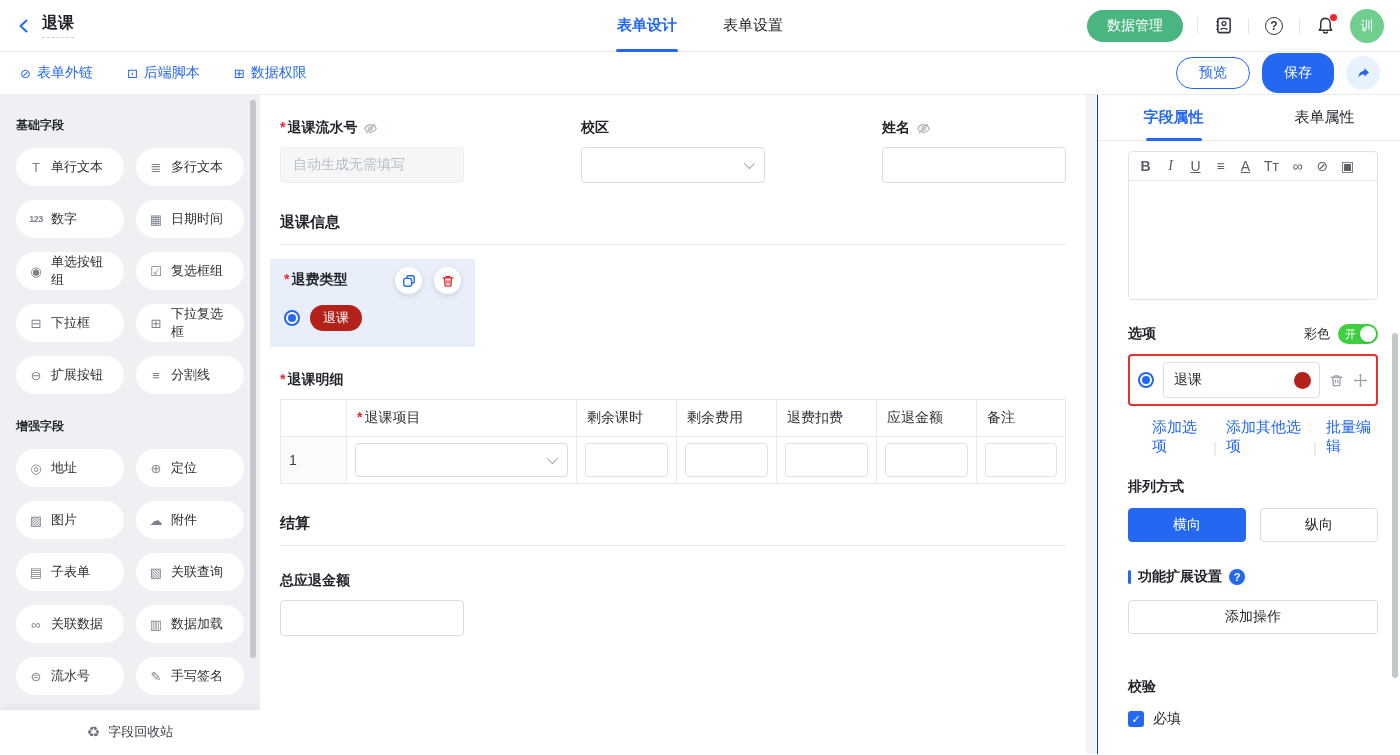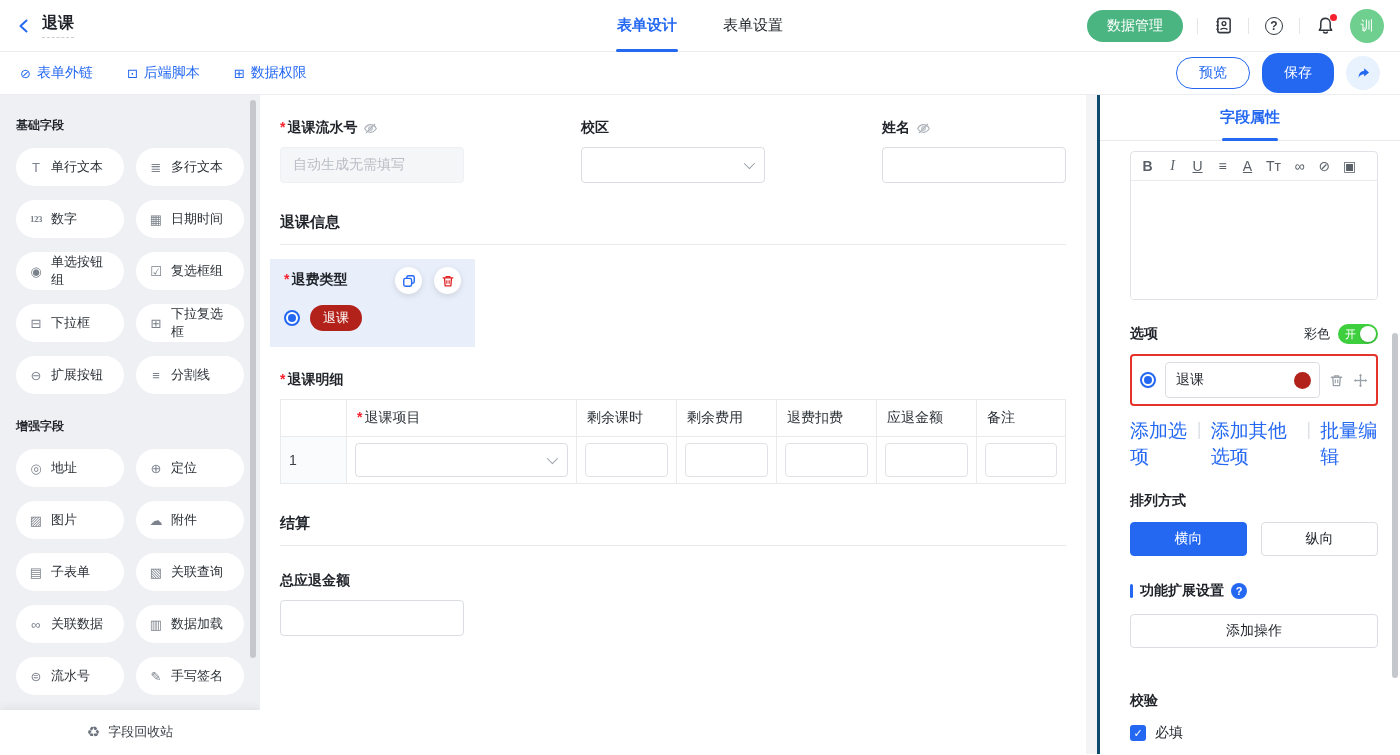--- a/index.html
+++ b/index.html
@@ -36,21 +36,21 @@
   
   .body { display:flex; height:659px; }
 
   
   .sidebar { width:260px; background:#eef0f4; position:relative; padding:16px 16px 0; flex:none; overflow:hidden; }
   .side-sec-title { font-size:12px; font-weight:700; margin:14px 0 14px; }
   .side-sec-title:first-child { margin-top:6px; }
   .pill-grid { display:grid; grid-template-columns:1fr 1fr; column-gap:12px; row-gap:14px; }
   .fpill { height:38px; background:#fff; border-radius:19px; display:flex; align-items:center; padding:0 12px; gap:7px; font-size:13px; color:#2b3036; cursor:grab; }
   .fpill .fico { color:#7b828c; font-size:13px; width:16px; text-align:center; flex:none; }
-  .fpill .fico.num { font-size:9px; font-weight:700; letter-spacing:-0.5px;font-family:Liberation Serif, serif; }
+  .fpill .fico.num { font-size:9px; font-weight:700; letter-spacing:-0.5px; }
   .recycle-bar { position:absolute; left:0; bottom:0; width:260px; height:44px; background:#fff; display:flex; align-items:center; justify-content:center; gap:8px; font-size:13px; color:#3a3f46; box-shadow:0 -3px 8px rgba(0,0,0,.06); cursor:pointer; }
   .recycle-bar .g { color:#6b727c; font-size:15px; }
   .side-scroll { position:absolute; right:4px; top:5px; width:6px; height:558px; background:#c4c7cc; border-radius:3px; }
 
   
   .canvas { flex:1; background:#fff; padding:16px 20px 0; overflow:hidden; }
   .gapbar { width:11px; background:#f3f4f6; flex:none; }
   .f-label { font-size:14px; font-weight:700; display:flex; align-items:center; gap:6px; margin-bottom:10px; }
   .req::before { content:"*"; color:#f5222d; margin-right:2px; font-weight:700; }
   .fields-row { display:flex; gap:12px; margin-top:8px;justify-content:space-between; }
@@ -76,21 +76,21 @@
   table.sub th, table.sub td { border:1px solid #e8eaec; font-weight:400; text-align:left; font-size:14px; }
   table.sub th { padding:9px 10px; color:#2b3036; }
   table.sub td { padding:6px 8px; }
   td.rownum { background:#fafbfc; text-align:center; color:#3a3f46; }
   .cell-inp { height:34px; border:1px solid #dfe2e6; border-radius:4px; background:#fff; width:100%; }
   .cell-select { height:34px; border:1px solid #dadde2; border-radius:4px; background:#fff; display:flex; align-items:center; justify-content:flex-end; padding:0 12px; }
 
   .bottom-fields { display:flex; gap:20px; margin-top:26px; }
 
   
-  .panel { width:303px; flex:none; background:#fff; border-left:3px solid #0c4a6e; position:relative; overflow:hidden; }
+  .panel { width:303px; flex:none; background:#fff; border-left:1px solid #0c4a6e; position:relative; overflow:hidden; }
   .p-tabs { height:46px; display:flex; border-bottom:1px solid #e8eaec; }
   .p-tab { flex:1; display:flex; align-items:center; justify-content:center; font-size:15px; position:relative; cursor:pointer; }
   .p-tab.active { color:#2468f2; font-weight:600; }
   .p-tab.active::after { content:""; position:absolute; bottom:-1px; left:50%; transform:translateX(-50%); width:56px; height:3px; background:#2468f2; border-radius:2px; }
   .p-content { padding:10px 22px 0 30px; }
   .editor { border:1px solid #dfe2e6; border-radius:4px; overflow:hidden; }
   .rt-bar { display:flex; align-items:center; gap:12px; padding:6px 10px; border-bottom:1px solid #e8eaec; color:#5a6068; font-size:14px; }
   .rt-ic { cursor:pointer; min-width:13px; text-align:center; }
   .rt-ic.b { font-weight:700; }
   .rt-ic.i { font-style:italic; font-family:"Liberation Serif",serif; }
@@ -98,21 +98,21 @@
   .rt-ic.a { text-decoration:underline; }
   .rt-area { height:118px; background:#fff; }
   .opt-head { margin-top:24px; display:flex; align-items:center; justify-content:space-between; }
   .p-title { font-size:14px; font-weight:700; }
   .color-ctl { display:flex; align-items:center; gap:8px; font-size:13px; color:#2b3036; }
   .toggle { width:40px; height:20px; border-radius:10px; background:#3ecf3e; position:relative; cursor:pointer; color:#fff; font-size:11px; display:flex; align-items:center; padding-left:7px; }
   .toggle .knob { position:absolute; right:2px; top:2px; width:16px; height:16px; background:#fff; border-radius:50%; box-shadow:0 1px 2px rgba(0,0,0,.2); }
   .opt-item { margin-top:10px; border:2px solid #e5322a; border-radius:4px; padding:6px 8px; display:flex; align-items:center; gap:9px; }
   .opt-input { flex:1; height:36px; border:1px solid #dadde2; border-radius:4px; display:flex; align-items:center; padding:0 10px; font-size:14px; color:#1f2329; position:relative; cursor:text; }
   .color-dot { position:absolute; right:8px; width:17px; height:17px; border-radius:50%; }
-  .opt-links { margin-top:12px; display:flex; align-items:flex-start; font-size:19px; color:#2468f2; }
+  .opt-links { margin-top:12px; display:flex; align-items:flex-end; font-size:15px; color:#2468f2;margin-left:24px; }
   .opt-links .sep { color:#dfe2e6; margin:0 9px; }
   .opt-links span[data-interactable="true"] { cursor:pointer; }
   .arrange-btns { margin-top:12px; display:flex; gap:14px; }
   .arr-btn { flex:1; height:34px; border-radius:4px; display:flex; align-items:center; justify-content:center; font-size:14px; cursor:pointer; border:1px solid #dadde2; background:#fff; }
   .arr-btn.active { background:#2468f2; border-color:#2468f2; color:#fff; }
   .ext-head { margin-top:26px; display:flex; align-items:center; gap:7px; }
   .blue-bar { width:3px; height:14px; background:#2468f2; border-radius:2px; }
   .q-circle { width:16px; height:16px; border-radius:50%; background:#2468f2; color:#fff; font-size:11px; display:flex; align-items:center; justify-content:center; font-weight:700; cursor:pointer; }
   .wide-btn { margin-top:14px; width:100%; height:34px; border:1px solid #dadde2; border-radius:4px; background:#fff; display:flex; align-items:center; justify-content:center; font-size:14px; cursor:pointer; }
   .chk-row { margin-top:14px; display:flex; align-items:center; gap:9px; font-size:14px; }
@@ -415,20 +415,21 @@
           <div class="inp" data-interactable="true"></div>
         </div>
       </div>
     </div>
 
     <div class="gapbar" data-interactable="false"></div>
 
     <div class="panel" data-interactable="false">
       <div class="p-tabs">
         <div class="p-tab active" data-interactable="true">字段属性</div>
+        <div class="p-tab" data-interactable="true">表单属性</div>
       </div>
       <div class="p-content">
 
         <div class="editor" data-interactable="false">
           <div class="rt-bar" data-interactable="false">
             <span class="rt-ic b" data-interactable="true">B</span>
             <span class="rt-ic i" data-interactable="true">I</span>
             <span class="rt-ic u" data-interactable="true">U</span>
             <span class="rt-ic" data-interactable="true">≡</span>
             <span class="rt-ic a" data-interactable="true">A</span>

